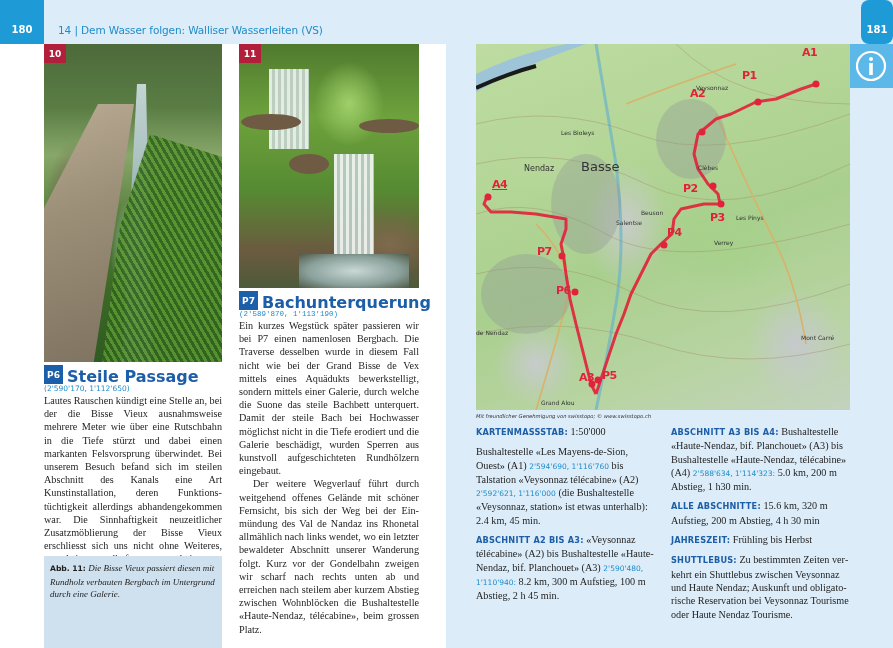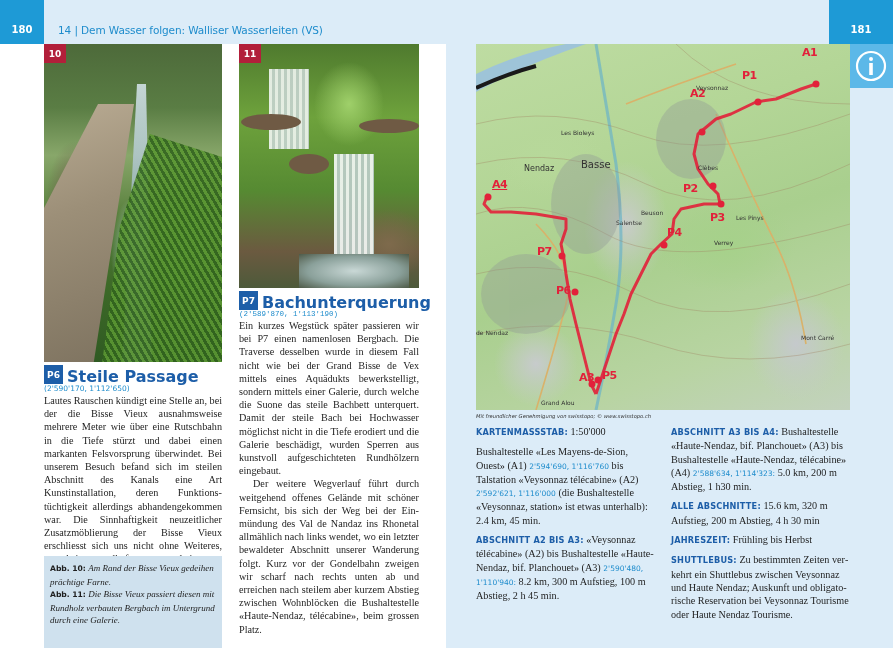--- a/index.html
+++ b/index.html
@@ -119,24 +119,24 @@
     font-family: "DejaVu Sans", sans-serif; font-weight: bold; font-size: 7.6px;
   }
   .caption-box .cap { font-style: italic; }
 
   
   .right-page {
     position: absolute; left: 446px; top: 0; width: 447px; height: 648px;
     background: #dcecf8;
   }
   .page-num-right {
-    position: absolute; right: 0; top: 0; width: 64px; height: 44px;
+    position: absolute; right: 0; top: 0; width: 32px; height: 44px;
     background: #1e9ad6; color: #fff;
     font-family: "DejaVu Sans", sans-serif; font-weight: bold; font-size: 10px;
-    display: flex; align-items: flex-end; justify-content: center; padding-bottom: 9px;
+    display: flex; align-items: flex-end; justify-content: center; padding-bottom: 9px; border-radius: 8px;
   }
   .info-tab {
     position: absolute; right: 0; top: 44px; width: 44px; height: 44px;
     background: #5cb8e8; display: flex; align-items: center; justify-content: center;
   }
   .map {
     position: absolute; left: 476px; top: 44px; width: 374px; height: 366px;
     overflow: hidden;
     background:
       radial-gradient(ellipse 80px 60px at 70px 110px, #b7d89a, transparent 70%),
@@ -198,24 +198,20 @@
   <div class="section-head" style="left:44px;top:365px;">
     <div class="p-badge">P6</div>
     <div class="section-title">Steile Passage</div>
   </div>
   <div class="coords" style="left:44px;top:384px;">(2'590'170, 1'112'650)</div>
   <div class="body-text" style="left:44px;top:394px;width:178px;">
     <p>Lautes Rauschen kündigt eine Stelle an, bei der die Bisse Vieux ausnahmsweise mehrere Meter wie über eine Rutschbahn in die Tie­fe stürzt und dabei einen markanten Fels­vorsprung überwindet. Bei unserem Besuch befand sich im steilen Abschnitt des Kanals eine Art Kunstinstallation, deren Funktions­tüchtigkeit allerdings abhandengekommen war. Die Sinnhaftigkeit neuzeitlicher Zusatz­möblierung der Bisse Vieux erschliesst sich uns nicht ohne Weiteres, zumal sie mangel­haft gewartet scheint.</p>
   </div>
 
   <div class="caption-box">
-    <div>
-      <span class="abb">Abb. 10:</span>
-      <span class="cap">Am Rand der Bisse Vieux gedeihen prächtige Farne.</span>
-    </div>
     <div>
       <span class="abb">Abb. 11:</span>
       <span class="cap">Die Bisse Vieux passiert diesen mit Rundholz verbauten Bergbach im Untergrund durch eine Galerie.</span>
     </div>
   </div>
 
   <div class="section-head" style="left:239px;top:291px;">
     <div class="p-badge">P7</div>
     <div class="section-title">Bachunterquerung</div>
   </div>
@@ -291,21 +287,21 @@
   <div class="map-label" style="left:234px;top:167px;">P3</div>
   <div class="map-label" style="left:191px;top:182px;">P4</div>
   <div class="map-label" style="left:126px;top:325px;">P5</div>
   <div class="map-label" style="left:103px;top:327px;">A3</div>
   <div class="map-label" style="left:80px;top:240px;">P6</div>
   <div class="map-label" style="left:61px;top:201px;">P7</div>
   <div class="map-label" style="left:16px;top:134px;text-decoration:underline;">A4</div>
 
   <div class="map-place" style="left:220px;top:40px;">Veysonnaz</div>
   <div class="map-place" style="left:48px;top:120px;font-size:8px;">Nendaz</div>
-  <div class="map-place" style="left:105px;top:115px;font-size:10px;">Basse</div>
+  <div class="map-place" style="left:105px;top:115px;font-size:13px;">Basse</div>
   <div class="map-place" style="left:85px;top:85px;">Les Bioleys</div>
   <div class="map-place" style="left:140px;top:175px;">Salentse</div>
   <div class="map-place" style="left:165px;top:165px;">Beuson</div>
   <div class="map-place" style="left:222px;top:120px;">Clèbes</div>
   <div class="map-place" style="left:0px;top:285px;">de Nendaz</div>
   <div class="map-place" style="left:260px;top:170px;">Les Pinys</div>
   <div class="map-place" style="left:325px;top:290px;">Mont Carré</div>
   <div class="map-place" style="left:65px;top:355px;">Grand Alou</div>
   <div class="map-place" style="left:238px;top:195px;">Verrey</div>
 </div>

